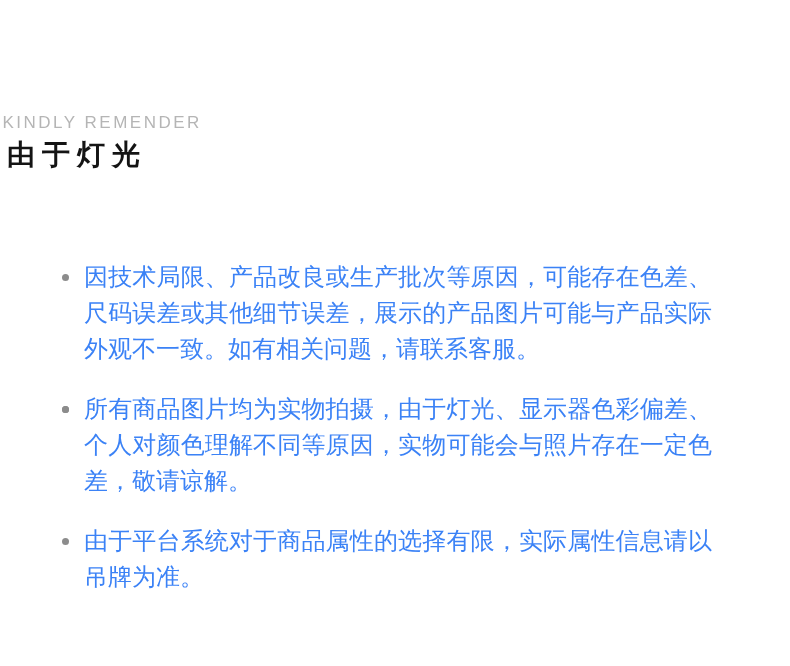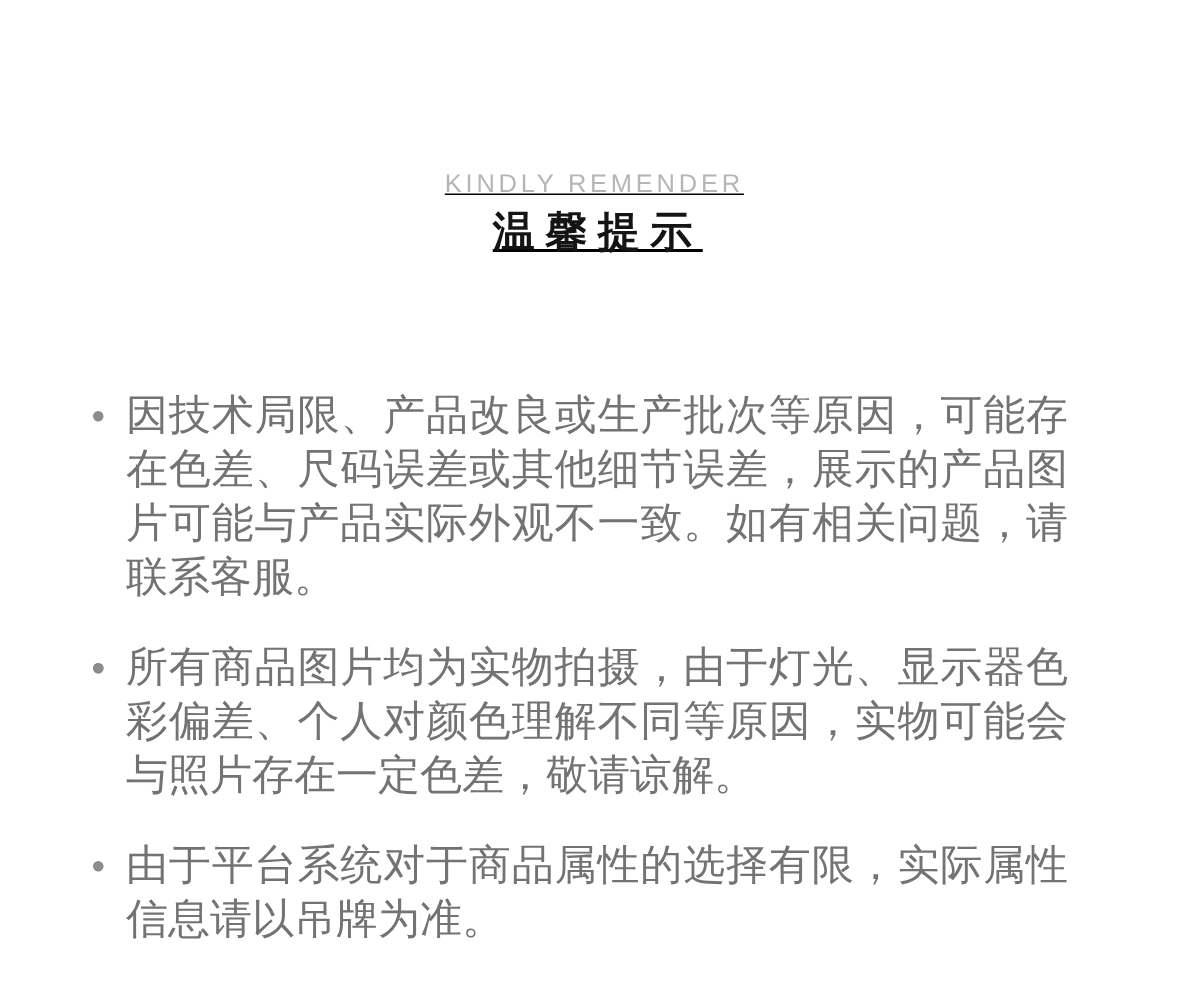--- a/index.html
+++ b/index.html
@@ -10,22 +10,20 @@
   .page {
     position: relative;
     width: 790px;
     height: 666px;
     margin: 0 auto;
     background: #ffffff;
     overflow: hidden;
     font-family: "Liberation Sans", "DejaVu Sans", sans-serif;
   }
   .header {
-    text-align: center;
-    text-decoration: underline;
   }
   .subtitle {
     padding-top: 114px;
     font-size: 17px;
     line-height: 1;
     font-weight: 400;
     letter-spacing: 2.5px;
     padding-left: 2.5px; 
     color: #b5b5b5;
   }
@@ -39,23 +37,23 @@
     color: #141414;
   }
   .notice-list {
     list-style: none;
     margin: 90px 0 0 84px;
     padding: 0;
     width: 628px;
   }
   .notice-item {
     position: relative;
-    font-size: 28px;
+    font-size: 24px;
     line-height: 36px;
-    color: #737373;
+    color: #3b82f6;
     text-align: justify;
     text-justify: inter-ideograph;
     margin: 0 0 24px 0;
   }
   .notice-item:last-child {
     margin-bottom: 0;
   }
   .bullet-dot {
     position: absolute;
     left: -22px;
@@ -66,21 +64,21 @@
     background: #8c8c8c;
   }
 </style>
 </head>
 <body>
 
 <div class="page">
 
   <div class="header">
     <div class="subtitle">KINDLY REMENDER</div>
-    <div class="title">温馨提示</div>
+    <div class="title">由于灯光</div>
   </div>
 
   <ul class="notice-list">
     <li class="notice-item">
       <span class="bullet-dot"></span>
       <span>因技术局限、产品改良或生产批次等原因，可能存在色差、尺码误差或其他细节误差，展示的产品图片可能与产品实际外观不一致。如有相关问题，请联系客服。</span>
     </li>
     <li class="notice-item">
       <span class="bullet-dot"></span>
     </li>

